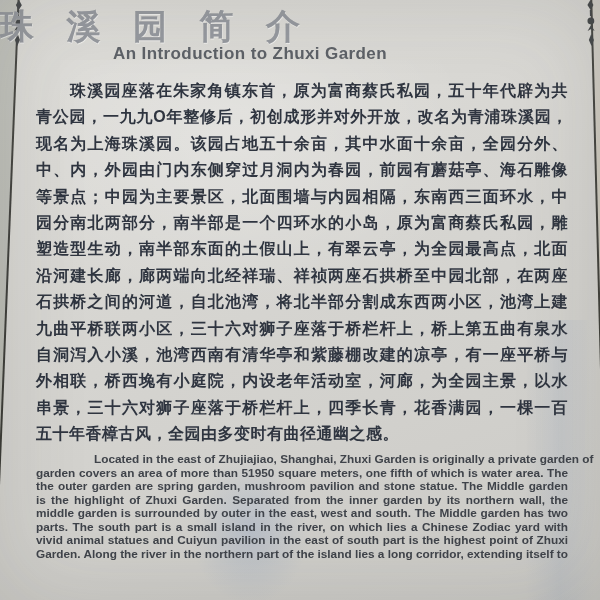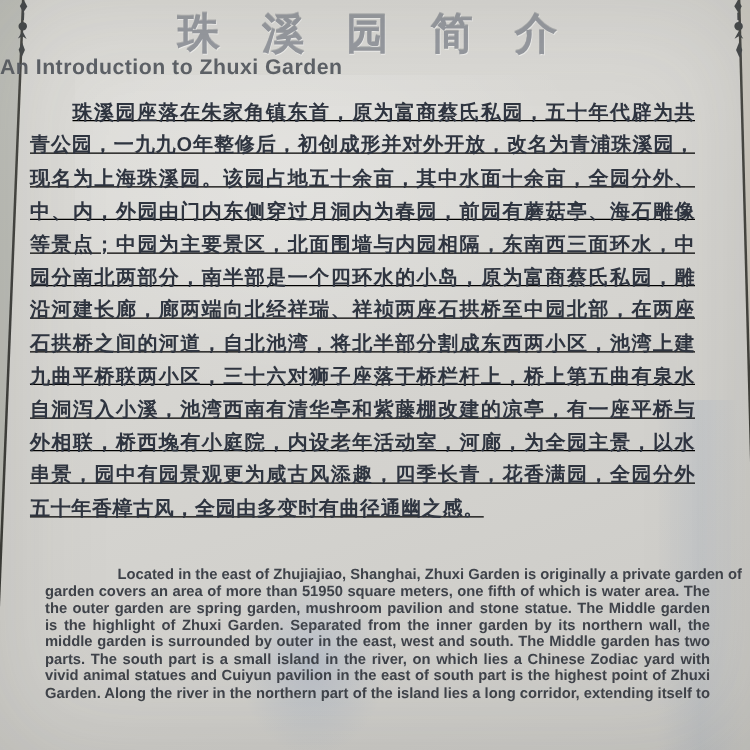--- a/index.html
+++ b/index.html
@@ -23,30 +23,30 @@
     background:linear-gradient(#4a4a46,#33332f);transform:rotate(2.3deg);transform-origin:top left;}
   .edge-band-right{position:absolute;left:592px;top:-12px;width:30px;height:640px;
     background:linear-gradient(#d3d0c9,#c4bba9);transform:rotate(-1.5deg);transform-origin:top left;}
   .edge-line-right{position:absolute;left:590px;top:-12px;width:2px;height:640px;
     background:linear-gradient(#4a4a46,#35352f);transform:rotate(-1.5deg);transform-origin:top left;}
   .finial{position:absolute;width:16px;height:52px;}
   .finial.fl{left:10px;top:0;transform:rotate(2.3deg);}
   .finial.fr{left:583px;top:0;transform:rotate(-1.5deg);}
   
   .title{
-    position:absolute;left:0;top:4px;width:600px;text-align:center;
+    position:absolute;left:0;top:4px;width:600px;
     font-size:34px;font-weight:bold;letter-spacing:12px;
-    color:#96999f;text-shadow:0.5px 1px 0 rgba(255,255,255,0.55),0 -0.5px 0 rgba(100,105,112,0.35);
+    color:#96999f;text-shadow:0.5px 1px 0 rgba(255,255,255,0.55),0 -0.5px 0 rgba(100,105,112,0.35);font-family:Liberation Serif, serif;
   }
   .subtitle{
-    position:absolute;left:0;top:44px;width:500px;text-align:left;
+    position:absolute;left:0;top:44px;width:500px;text-align:center;
     font-size:17px;font-weight:bold;letter-spacing:0.4px;color:#5d6167;
   }
   
-  .cn{position:absolute;left:24px;top:78px;width:532px;text-decoration:underline;}
+  .cn{position:absolute;left:36px;top:78px;width:532px;}
   .cn-line{
     height:26.4px;line-height:26.4px;font-size:16px;font-weight:bold;color:#2f3540;
     text-align:justify;text-align-last:justify;letter-spacing:0.5px;white-space:nowrap;
   }
   .cn-line:first-child{text-indent:34px;}
   .cn-line:last-child{text-align-last:left;}
   
   .en{position:absolute;left:36px;top:453px;width:532px;}
   .en-line{
     height:13.55px;line-height:13.55px;font-size:11.8px;font-weight:bold;color:#3f434a;
@@ -86,26 +86,27 @@
   <div class="title">珠 溪 园 简 介</div>
   <div class="subtitle">An Introduction to Zhuxi Garden</div>
 
   <div class="cn">
     <div class="cn-line">珠溪园座落在朱家角镇东首，原为富商蔡氏私园，五十年代辟为共</div>
     <div class="cn-line">青公园，一九九O年整修后，初创成形并对外开放，改名为青浦珠溪园，</div>
     <div class="cn-line">现名为上海珠溪园。该园占地五十余亩，其中水面十余亩，全园分外、</div>
     <div class="cn-line">中、内，外园由门内东侧穿过月洞内为春园，前园有蘑菇亭、海石雕像</div>
     <div class="cn-line">等景点；中园为主要景区，北面围墙与内园相隔，东南西三面环水，中</div>
     <div class="cn-line">园分南北两部分，南半部是一个四环水的小岛，原为富商蔡氏私园，雕</div>
+    <div class="cn-line">塑造型生动，南半部东面的土假山上，有翠云亭，为全园最高点，北面</div>
     <div class="cn-line">沿河建长廊，廊两端向北经祥瑞、祥祯两座石拱桥至中园北部，在两座</div>
     <div class="cn-line">石拱桥之间的河道，自北池湾，将北半部分割成东西两小区，池湾上建</div>
     <div class="cn-line">九曲平桥联两小区，三十六对狮子座落于桥栏杆上，桥上第五曲有泉水</div>
     <div class="cn-line">自洞泻入小溪，池湾西南有清华亭和紫藤棚改建的凉亭，有一座平桥与</div>
     <div class="cn-line">外相联，桥西堍有小庭院，内设老年活动室，河廊，为全园主景，以水</div>
-    <div class="cn-line">串景，园中有园景观更为咸古风添趣，四季长青，花香满园，全园分外</div>
+    <div class="cn-line">串景，三十六对狮子座落于桥栏杆上，四季长青，花香满园，一棵一百</div>
     <div class="cn-line">五十年香樟古风，全园由多变时有曲径通幽之感。</div>
   </div>
 
   <div class="en">
     <div class="en-line">Located in the east of Zhujiajiao, Shanghai, Zhuxi Garden is originally a private garden of</div>
     <div class="en-line">garden covers an area of more than 51950 square meters, one fifth of which is water area. The</div>
     <div class="en-line">the outer garden are spring garden, mushroom pavilion and stone statue. The Middle garden</div>
     <div class="en-line">is the highlight of Zhuxi Garden. Separated from the inner garden by its northern wall, the</div>
     <div class="en-line">middle garden is surrounded by outer in the east, west and south. The Middle garden has two</div>
     <div class="en-line">parts. The south part is a small island in the river, on which lies a Chinese Zodiac yard with</div>

